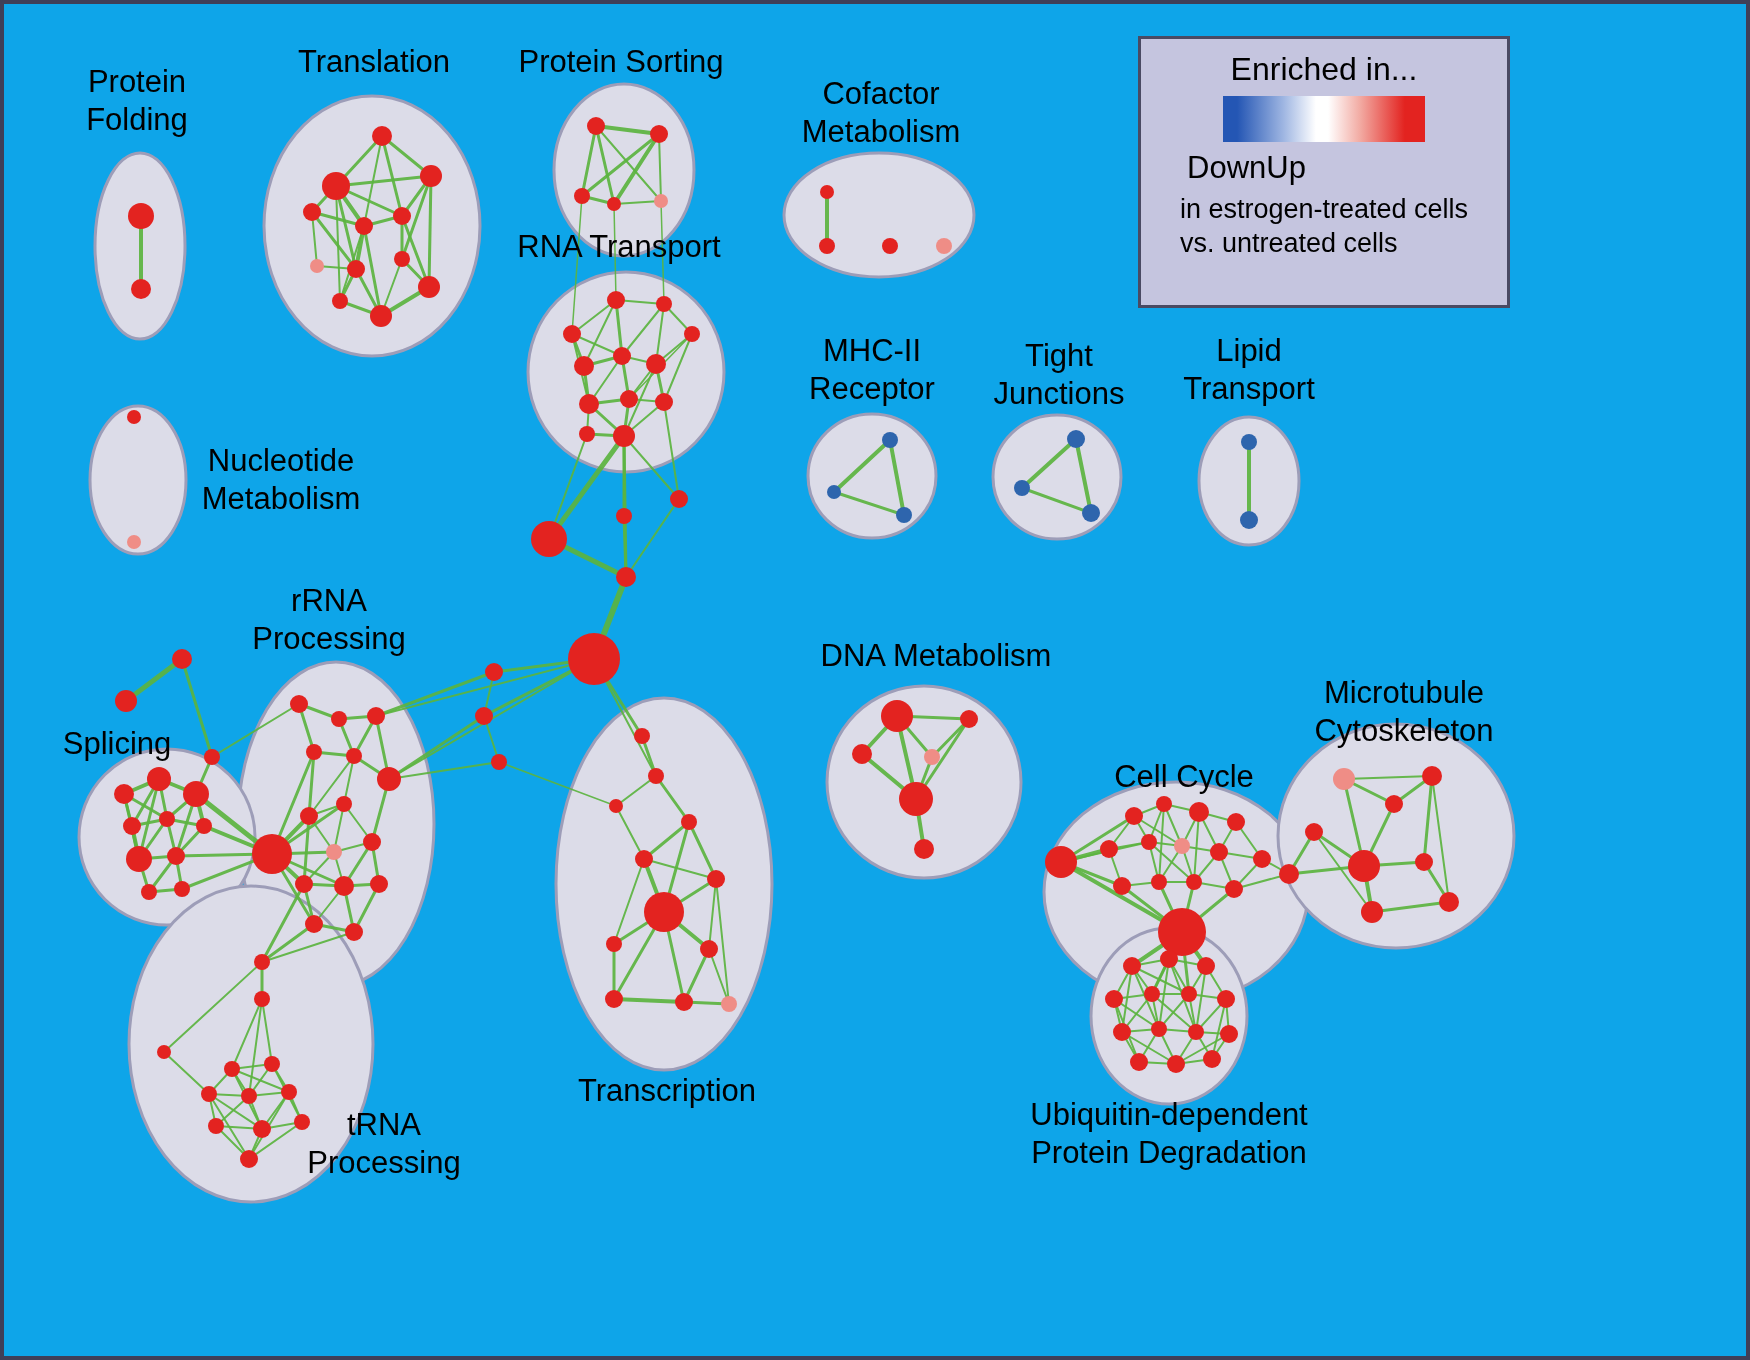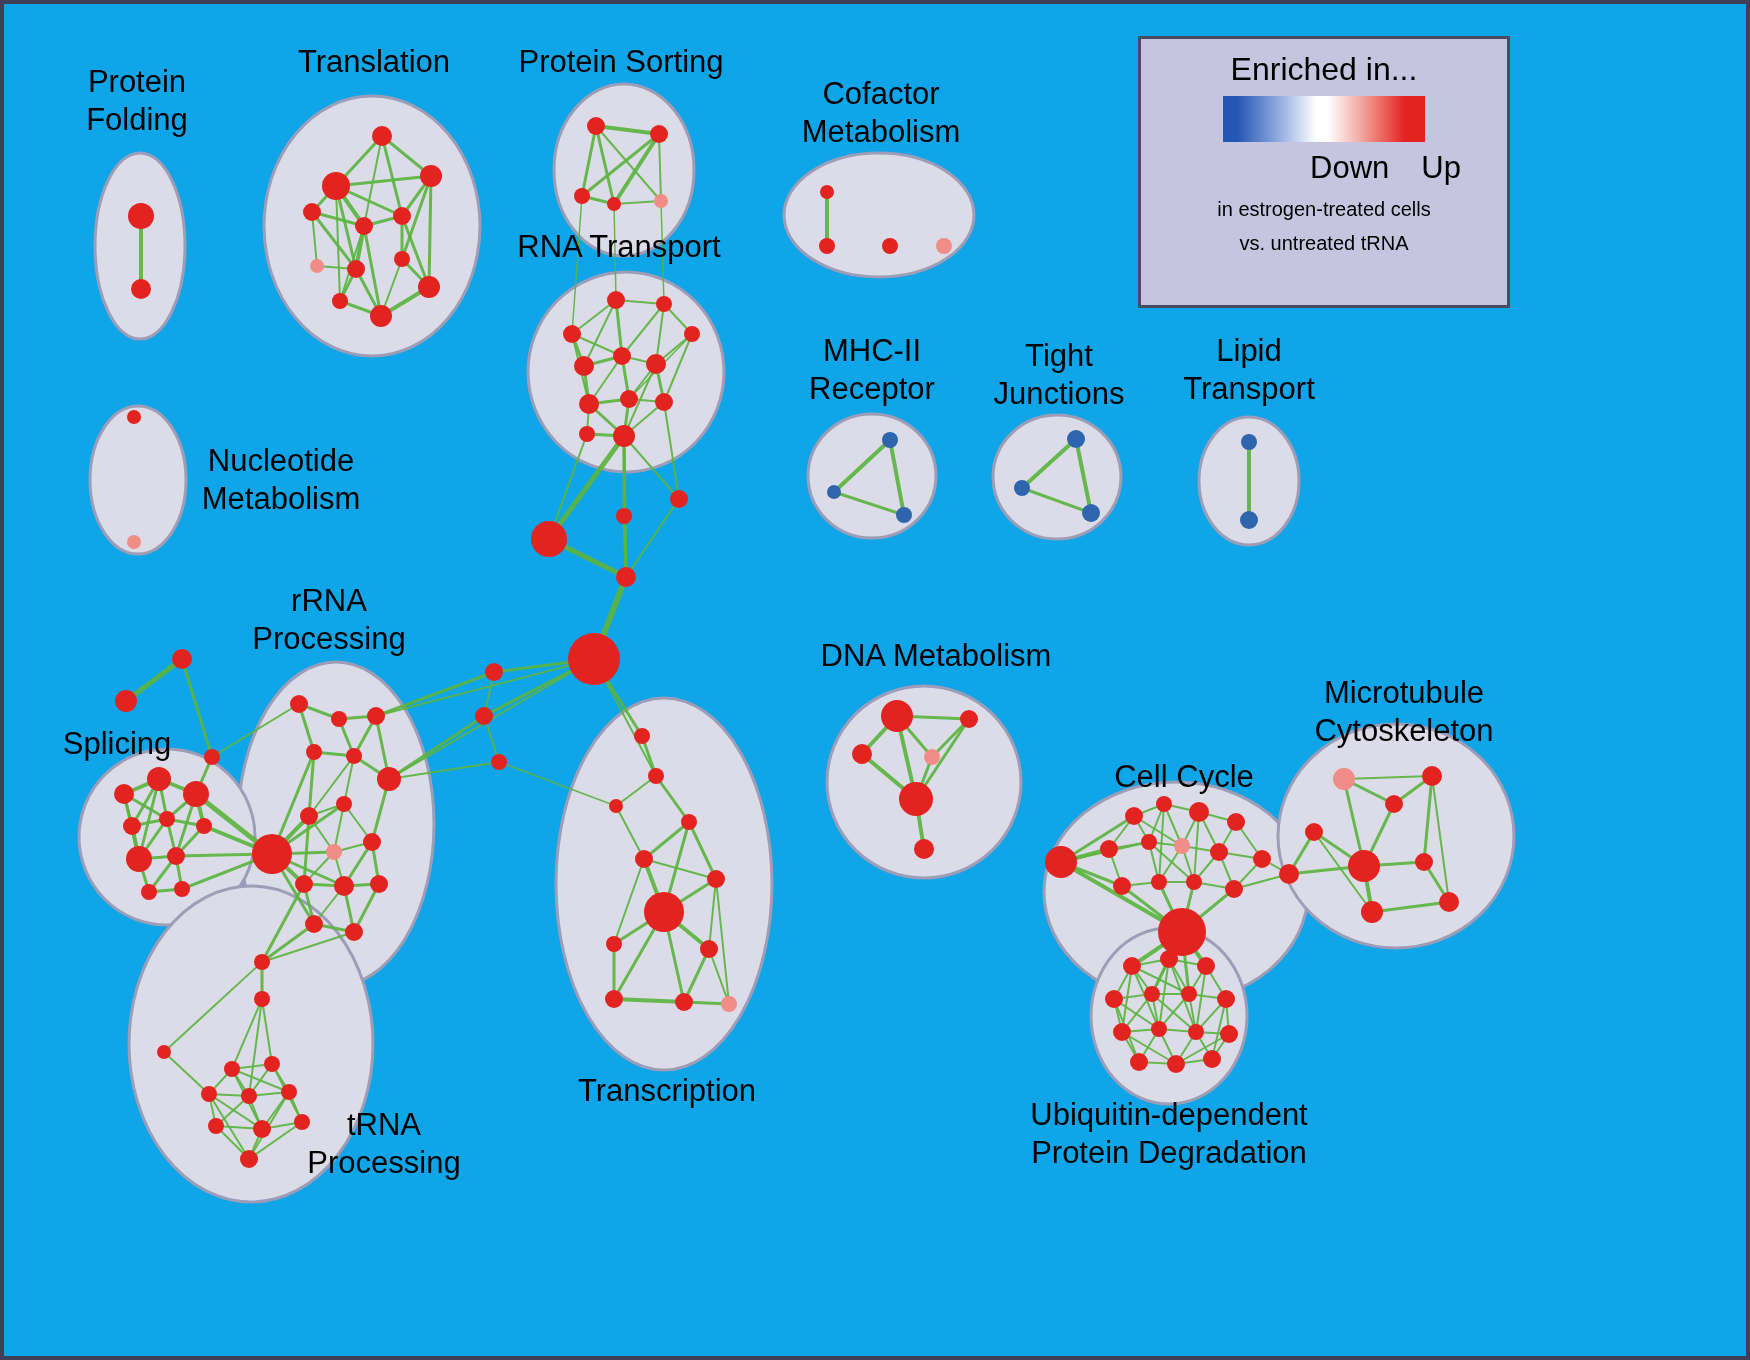--- a/index.html
+++ b/index.html
@@ -10,22 +10,22 @@
   }
   .figure svg{position:absolute;left:0;top:0;}
   svg text{font-family:"Liberation Sans",sans-serif;}
   .legend{
     position:absolute;left:1134px;top:32px;width:372px;height:272px;
     box-sizing:border-box;border:3px solid #4a4a63;background:#c5c5df;
     display:flex;flex-direction:column;align-items:center;z-index:5;
   }
   .legend-title{font-size:32px;color:#000;margin-top:12px;}
   .legend-bar{width:202px;height:46px;margin-top:8px;}
-  .legend-duo{width:274px;display:flex;justify-content:flex-end;font-size:31px;color:#000;margin-top:8px;gap:32px;}
-  .legend-desc{font-size:20px;color:#000;text-align:center;margin-top:6px;line-height:34px;}
+  .legend-duo{width:274px;display:flex;justify-content:flex-start;font-size:31px;color:#000;margin-top:8px;}
+  .legend-desc{font-size:27px;color:#000;text-align:left;margin-top:6px;line-height:34px;}
 </style>
 </head>
 <body>
 
 <div class="figure" style="background: #0ea5e9; border-color: rgb(63, 63, 88);">
   <svg id="network-svg" width="1750" height="1360" viewBox="0 0 1750 1360">
       <ellipse cx="136" cy="242" rx="45" ry="93" fill="#dcdce8" stroke="#9d9db8" stroke-width="3"></ellipse>
       <ellipse cx="368" cy="222" rx="108" ry="130" fill="#dcdce8" stroke="#9d9db8" stroke-width="3"></ellipse>
       <ellipse cx="620" cy="166" rx="70" ry="86" fill="#dcdce8" stroke="#9d9db8" stroke-width="3"></ellipse>
       <ellipse cx="622" cy="368" rx="98" ry="100" fill="#dcdce8" stroke="#9d9db8" stroke-width="3"></ellipse>
@@ -553,16 +553,16 @@
 
   <div class="legend" style="border-color: rgb(74, 74, 99); background: rgb(197, 197, 223);">
     <div class="legend-title">Enriched in...</div>
     <div class="legend-bar" style="background: linear-gradient(90deg, rgb(36, 86, 180) 0%, rgb(36, 86, 180) 7%, rgb(159, 182, 226) 30%, rgb(255, 255, 255) 46%, rgb(255, 255, 255) 52%, rgb(242, 170, 162) 68%, rgb(227, 35, 32) 90%, rgb(227, 35, 32) 100%);"></div>
     <div class="legend-duo">
       <span>Down</span>
       <span>Up</span>
     </div>
     <div class="legend-desc">
       <div>in estrogen-treated cells</div>
-      <div>vs. untreated tRNA</div>
+      <div>vs. untreated cells</div>
     </div>
   </div>
 </div>
 
 </body></html>

